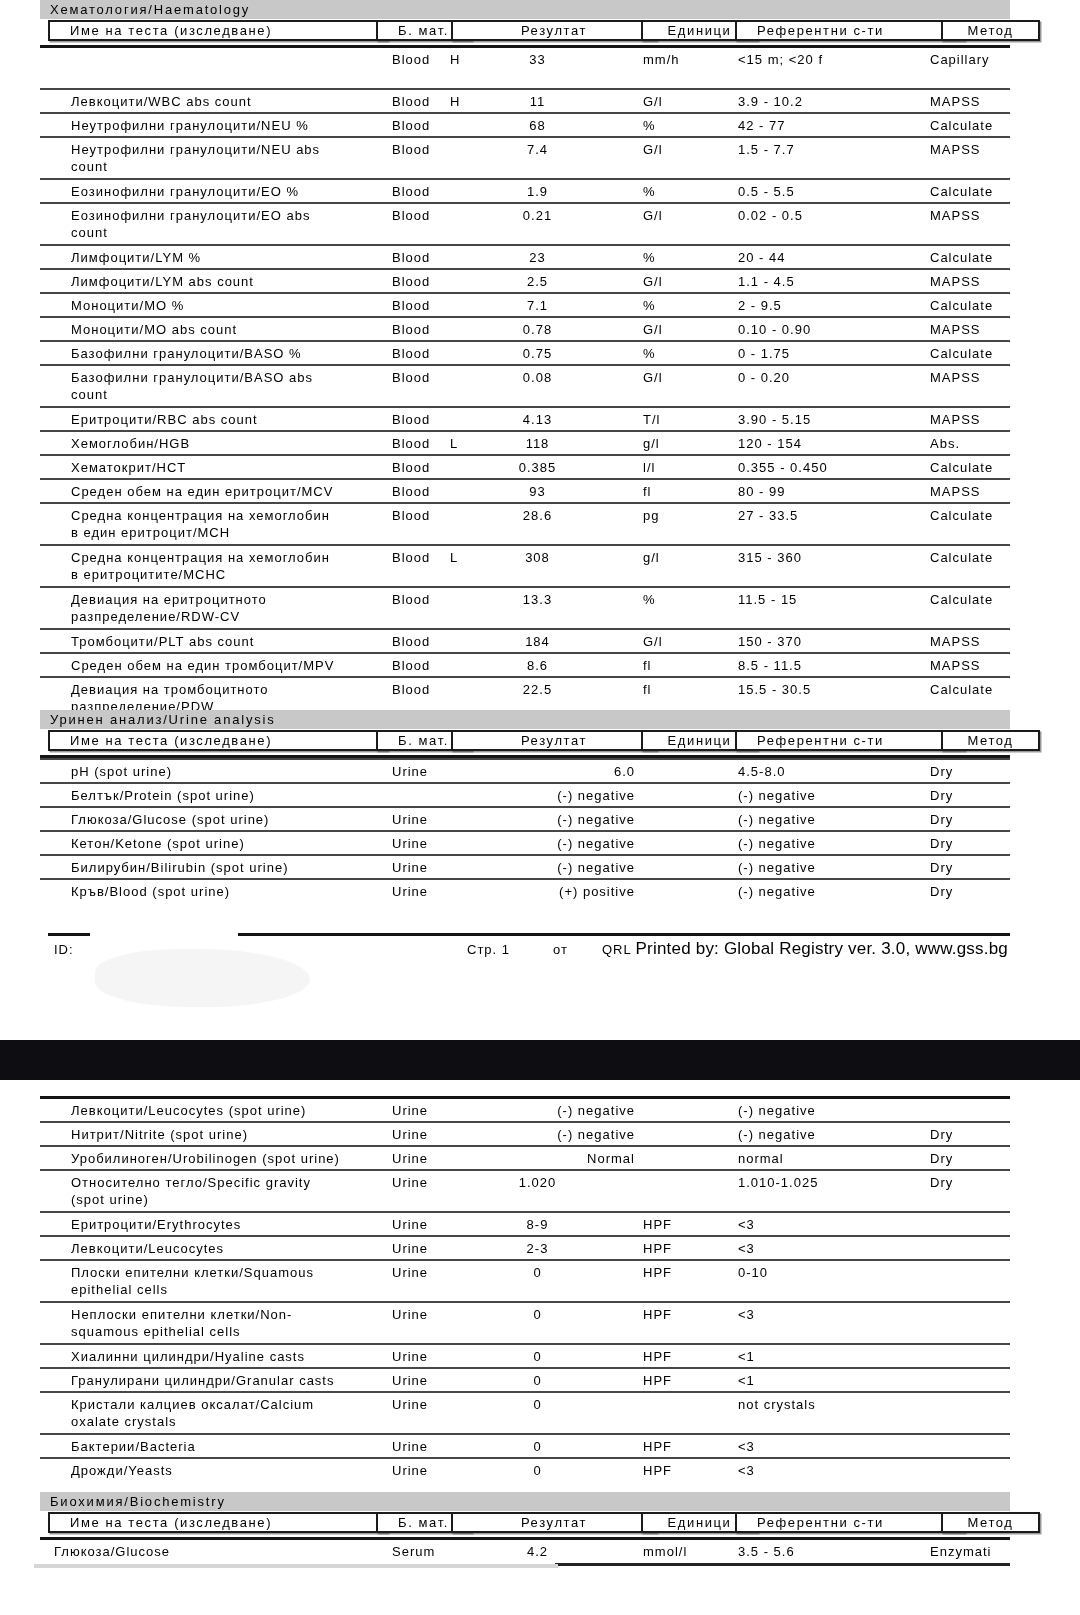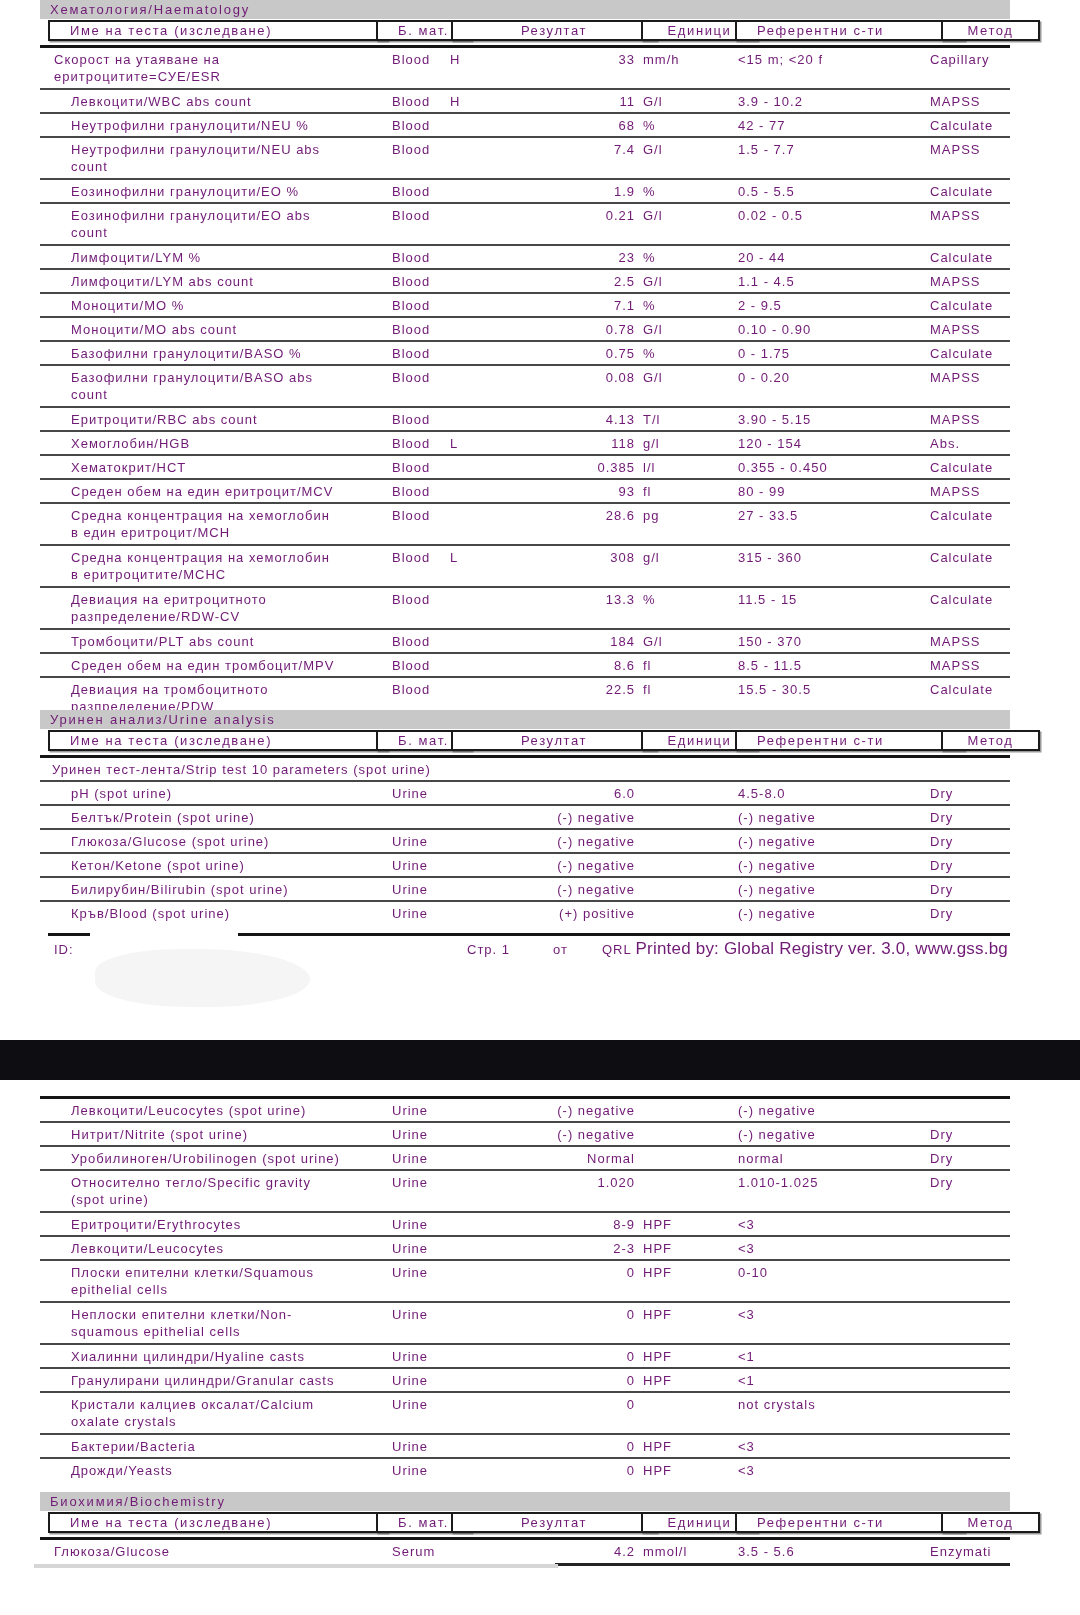--- a/index.html
+++ b/index.html
@@ -1,18 +1,18 @@
 <!DOCTYPE html>
 <html><head>
 <meta charset="utf-8">
 <style>
   html,body{margin:0;padding:0;background:#fff;}
   .page{position:relative;width:1080px;height:1615px;background:#fff;overflow:hidden;
         font-family:"Liberation Sans","DejaVu Sans",sans-serif;font-size:13px;
-        letter-spacing:1px;color:#701a75;}
+        letter-spacing:1px;color:#000000;}
   .section{position:absolute;left:40px;width:970px;}
   .band{height:19px;line-height:19px;background:#c8c8c8;padding-left:10px;letter-spacing:1.8px;}
   .colhead{position:relative;height:26px;border-bottom:3px solid #151515;}
   .hbox{position:absolute;top:1px;height:17px;line-height:17px;border:2px solid #1b1b1b;
         background:#fff;padding:0 20px;letter-spacing:1.6px;
         box-shadow:1.5px 1.5px 0 rgba(70,70,70,.55);}
   .hb-name{left:8px;width:296px;}
   .hb-mat{left:336px;width:52px;}
   .hb-res{left:411px;width:162px;text-align:center;}
   .hb-units{left:601px;width:73px;text-align:center;}
@@ -23,21 +23,21 @@
   .row{position:relative;height:22px;border-top:2px solid #474747;}
   .row.h2{height:40px;}
   .row.first{border-top:none;}
   .cell{position:absolute;top:3px;line-height:17px;white-space:nowrap;}
   .c-sub{left:12px;}
   .c-name{left:14px;width:325px;white-space:pre-line;}
   .row.indent .c-name{left:31px;width:318px;}
   .c-mat{left:352px;}
   .c-flag{left:410px;}
   .c-res{left:400px;width:195px;text-align:right;}
-  .res-num{padding-right:22px;}
+  .res-num{padding-right:22px;text-align:center;}
   .res-text{padding-right:0;}
   .c-units{left:603px;}
   .c-ref{left:698px;width:255px;}
   .c-method{left:890px;}
   
   .idfoot{position:absolute;left:40px;top:933px;width:970px;height:90px;}
   .id-topline{position:absolute;top:0;left:8px;right:0;border-top:3px solid #151515;}
   .id-gap{position:absolute;top:-2px;left:50px;width:148px;height:8px;background:#fff;}
   .id-label{position:absolute;left:14px;top:8px;}
   .id-page{position:absolute;left:427px;top:8px;}
@@ -60,22 +60,20 @@
     <div class="colhead">
       <span class="hbox hb-name">Име на теста (изследване)</span>
       <span class="hbox hb-mat">Б. мат.</span>
       <span class="hbox hb-res">Резултат</span>
       <span class="hbox hb-units">Единици</span>
       <span class="hbox hb-ref">Референтни с-ти</span>
       <span class="hbox hb-method">Метод</span>
     </div>
     <div class="tbl">
         <div class="row h2 first">
-          <span class="cell c-name">Скорост на утаяване на
-еритроцитите=СУЕ/ESR</span>
           <span class="cell c-mat">Blood</span>
           <span class="cell c-flag">H</span>
           <span class="cell c-res res-num">33</span>
           <span class="cell c-units">mm/h</span>
           <span class="cell c-ref">&lt;15 m; &lt;20 f</span>
           <span class="cell c-method">Capillary</span>
         </div>
         <div class="row indent">
           <span class="cell c-name">Левкоцити/WBC abs count</span>
           <span class="cell c-mat">Blood</span>
@@ -261,23 +259,20 @@
     <div class="band">Уринен анализ/Urine analysis</div>
     <div class="colhead">
       <span class="hbox hb-name">Име на теста (изследване)</span>
       <span class="hbox hb-mat">Б. мат.</span>
       <span class="hbox hb-res">Резултат</span>
       <span class="hbox hb-units">Единици</span>
       <span class="hbox hb-ref">Референтни с-ти</span>
       <span class="hbox hb-method">Метод</span>
     </div>
     <div class="tbl">
-        <div class="row sub first">
-          <span class="cell c-sub">Уринен тест-лента/Strip test 10 parameters (spot urine)</span>
-        </div>
         <div class="row indent">
           <span class="cell c-name">pH (spot urine)</span>
           <span class="cell c-mat">Urine</span>
           <span class="cell c-res res-text">6.0</span>
           <span class="cell c-ref">4.5-8.0</span>
           <span class="cell c-method">Dry</span>
         </div>
         <div class="row indent">
           <span class="cell c-name">Белтък/Protein (spot urine)</span>
           <span class="cell c-res res-text">(-) negative</span>

